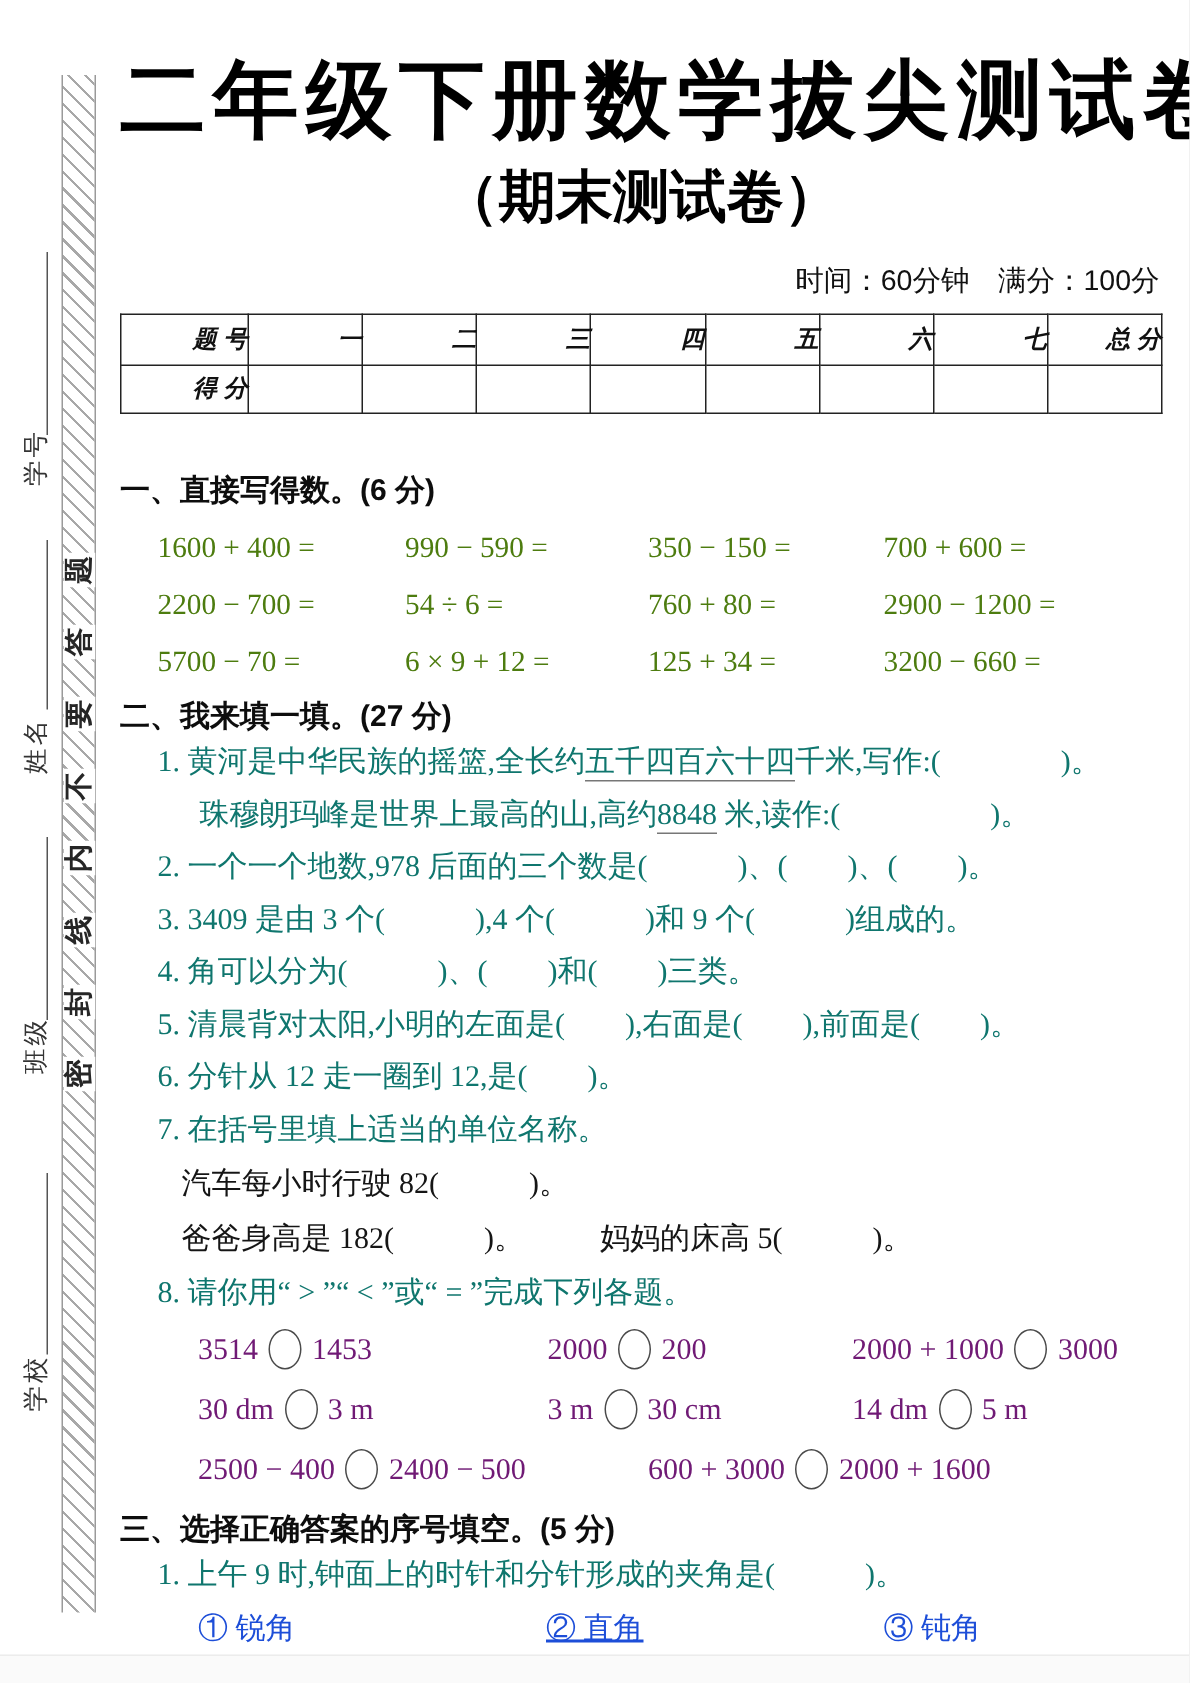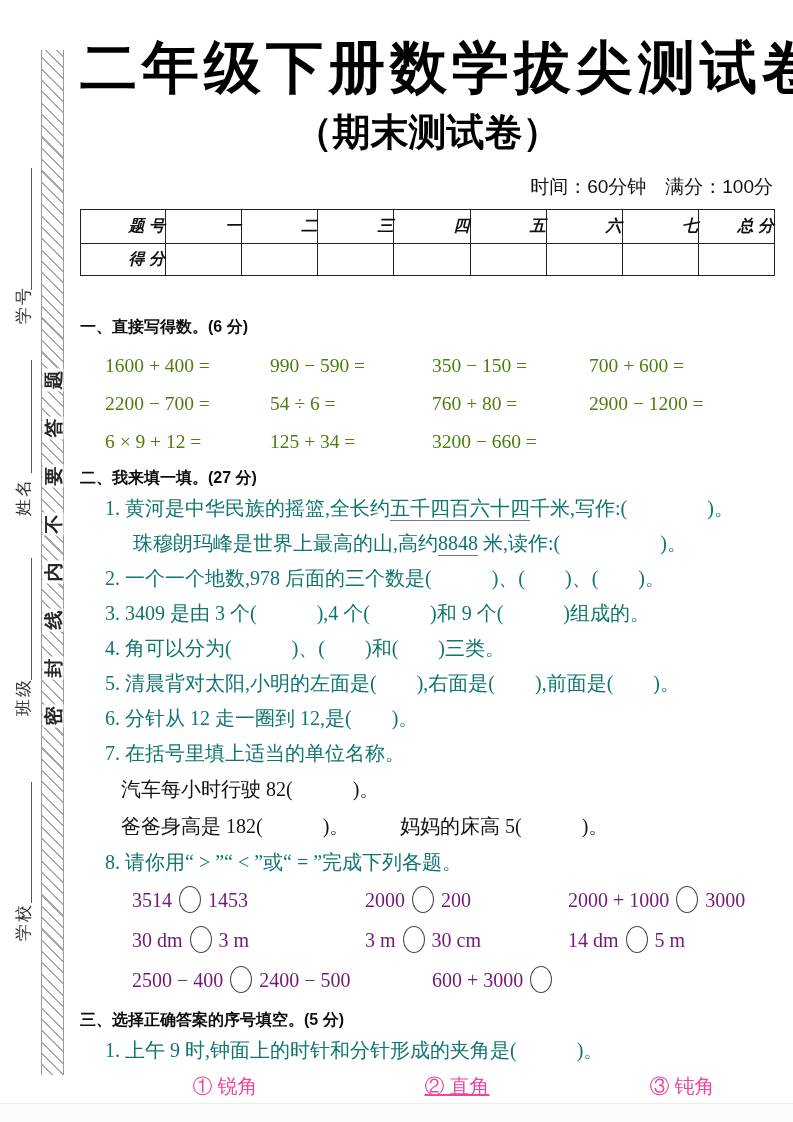--- a/index.html
+++ b/index.html
@@ -56,21 +56,21 @@
     border:1.5px solid #222; text-align:right; padding:0;
     font-family:"Liberation Sans","DejaVu Sans",sans-serif;
     font-size:16px; font-weight:600; color:#111;font-style:italic;
   }
   table.score col.c-first { width:85px; }
   table.score tr.hdr td { height:33px; }
   table.score tr.score-row td { height:31px; }
 
   .sec-heading {
     font-family:"Liberation Sans","DejaVu Sans",sans-serif;
-    font-size:16px; font-weight:700; color:#0d0d0d; line-height:26px;
+    font-size:20px; font-weight:700; color:#0d0d0d; line-height:26px;
   }
   .sh1 { margin-top:38px; }
   .sh2 { margin-top:3px; }
   .sh3 { margin-top:7px; }
 
   .calc-grid {
     display:grid; grid-template-columns:165px 162px 157px auto;
     margin:7px 0 4px 25px; line-height:38px; font-size:19.5px; color:#4d7c0f;
   }
 
@@ -82,21 +82,21 @@
   .two-col .c1 { width:279px; }
 
   .cmp-row { margin-left:52px; line-height:40px; font-size:20px; color:#701a75; display:flex; align-items:center; }
   .cmp-item { display:inline-flex; align-items:center; }
   .w1 { width:233px; } .w2 { width:203px; } .w3 { width:300px; }
   .cmp-circle {
     display:inline-block; width:20px; height:25px; margin:0 7px;
     border:1px solid #4a4a4a; border-radius:50%; background:#fff; flex:none;
   }
 
-  .opt-row { margin-left:52px; line-height:36px; font-size:20px; color:#ec4899; display:flex;justify-content:center; }
+  .opt-row { margin-left:52px; line-height:36px; font-size:20px; color:#1d4ed8; display:flex; }
   .opt-row .o1 { width:232px; } .opt-row .o2 { width:225px;text-decoration:underline; }
 
   .footer {
     margin-top:6px; text-align:center;
     font-family:"Liberation Sans","DejaVu Sans",sans-serif;
     font-size:18px; color:#222;
   }
 
   .bottom-strip {
     position:absolute; left:0; bottom:0; width:100%; height:18px;
@@ -182,20 +182,21 @@
     <div class="sec-heading sh1">一、直接写得数。(6 分)</div>
     <div class="calc-grid">
       <span>1600 + 400 =</span>
       <span>990 − 590 =</span>
       <span>350 − 150 =</span>
       <span>700 + 600 =</span>
       <span>2200 − 700 =</span>
       <span>54 ÷ 6 =</span>
       <span>760 + 80 =</span>
       <span>2900 − 1200 =</span>
+      <span>5700 − 70 =</span>
       <span>6 × 9 + 12 =</span>
       <span>125 + 34 =</span>
       <span>3200 − 660 =</span>
     </div>
 
     <div class="sec-heading sh2">二、我来填一填。(27 分)</div>
 
     <div class="q"><span>1. 黄河是中华民族的摇篮,全长约</span><span class="u-seg">五千四百六十四</span><span>千米,写作:(　　　　)。</span></div>
     <div class="q cont"><span>珠穆朗玛峰是世界上最高的山,高约</span><span class="u-seg">8848</span><span> 米,读作:(　　　　　)。</span></div>
 
@@ -251,20 +252,21 @@
     </div>
     <div class="cmp-row">
       <span class="cmp-item w3">
           <span>2500 − 400</span>
           <span class="cmp-circle"></span>
           <span>2400 − 500</span>
         </span>
       <span class="cmp-item">
           <span>600 + 3000</span>
           <span class="cmp-circle"></span>
+          <span>2000 + 1600</span>
         </span>
     </div>
 
     <div class="sec-heading sh3">三、选择正确答案的序号填空。(5 分)</div>
     <div class="q">1. 上午 9 时,钟面上的时针和分针形成的夹角是(　　　)。</div>
     <div class="opt-row">
       <span class="o1">① 锐角</span>
       <span class="o2">② 直角</span>
       <span>③ 钝角</span>
     </div>

